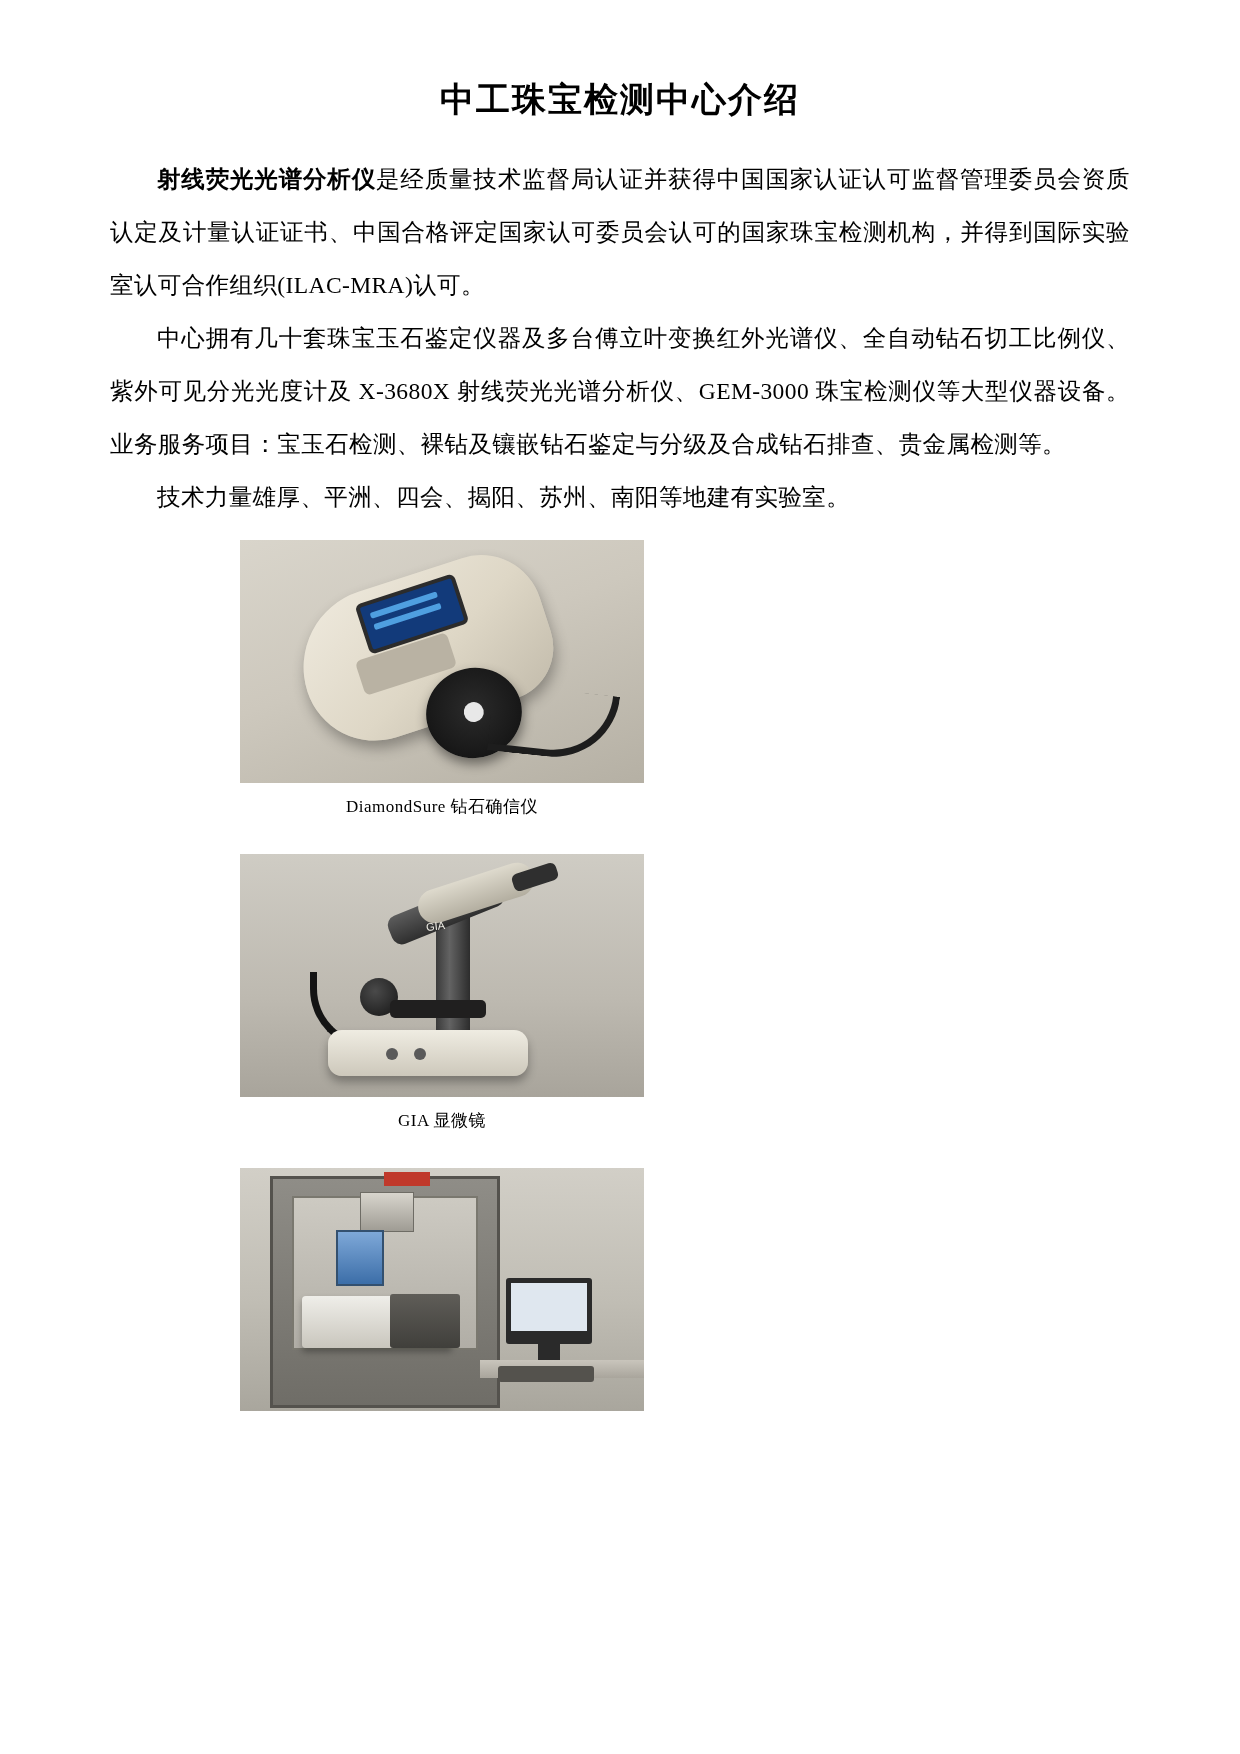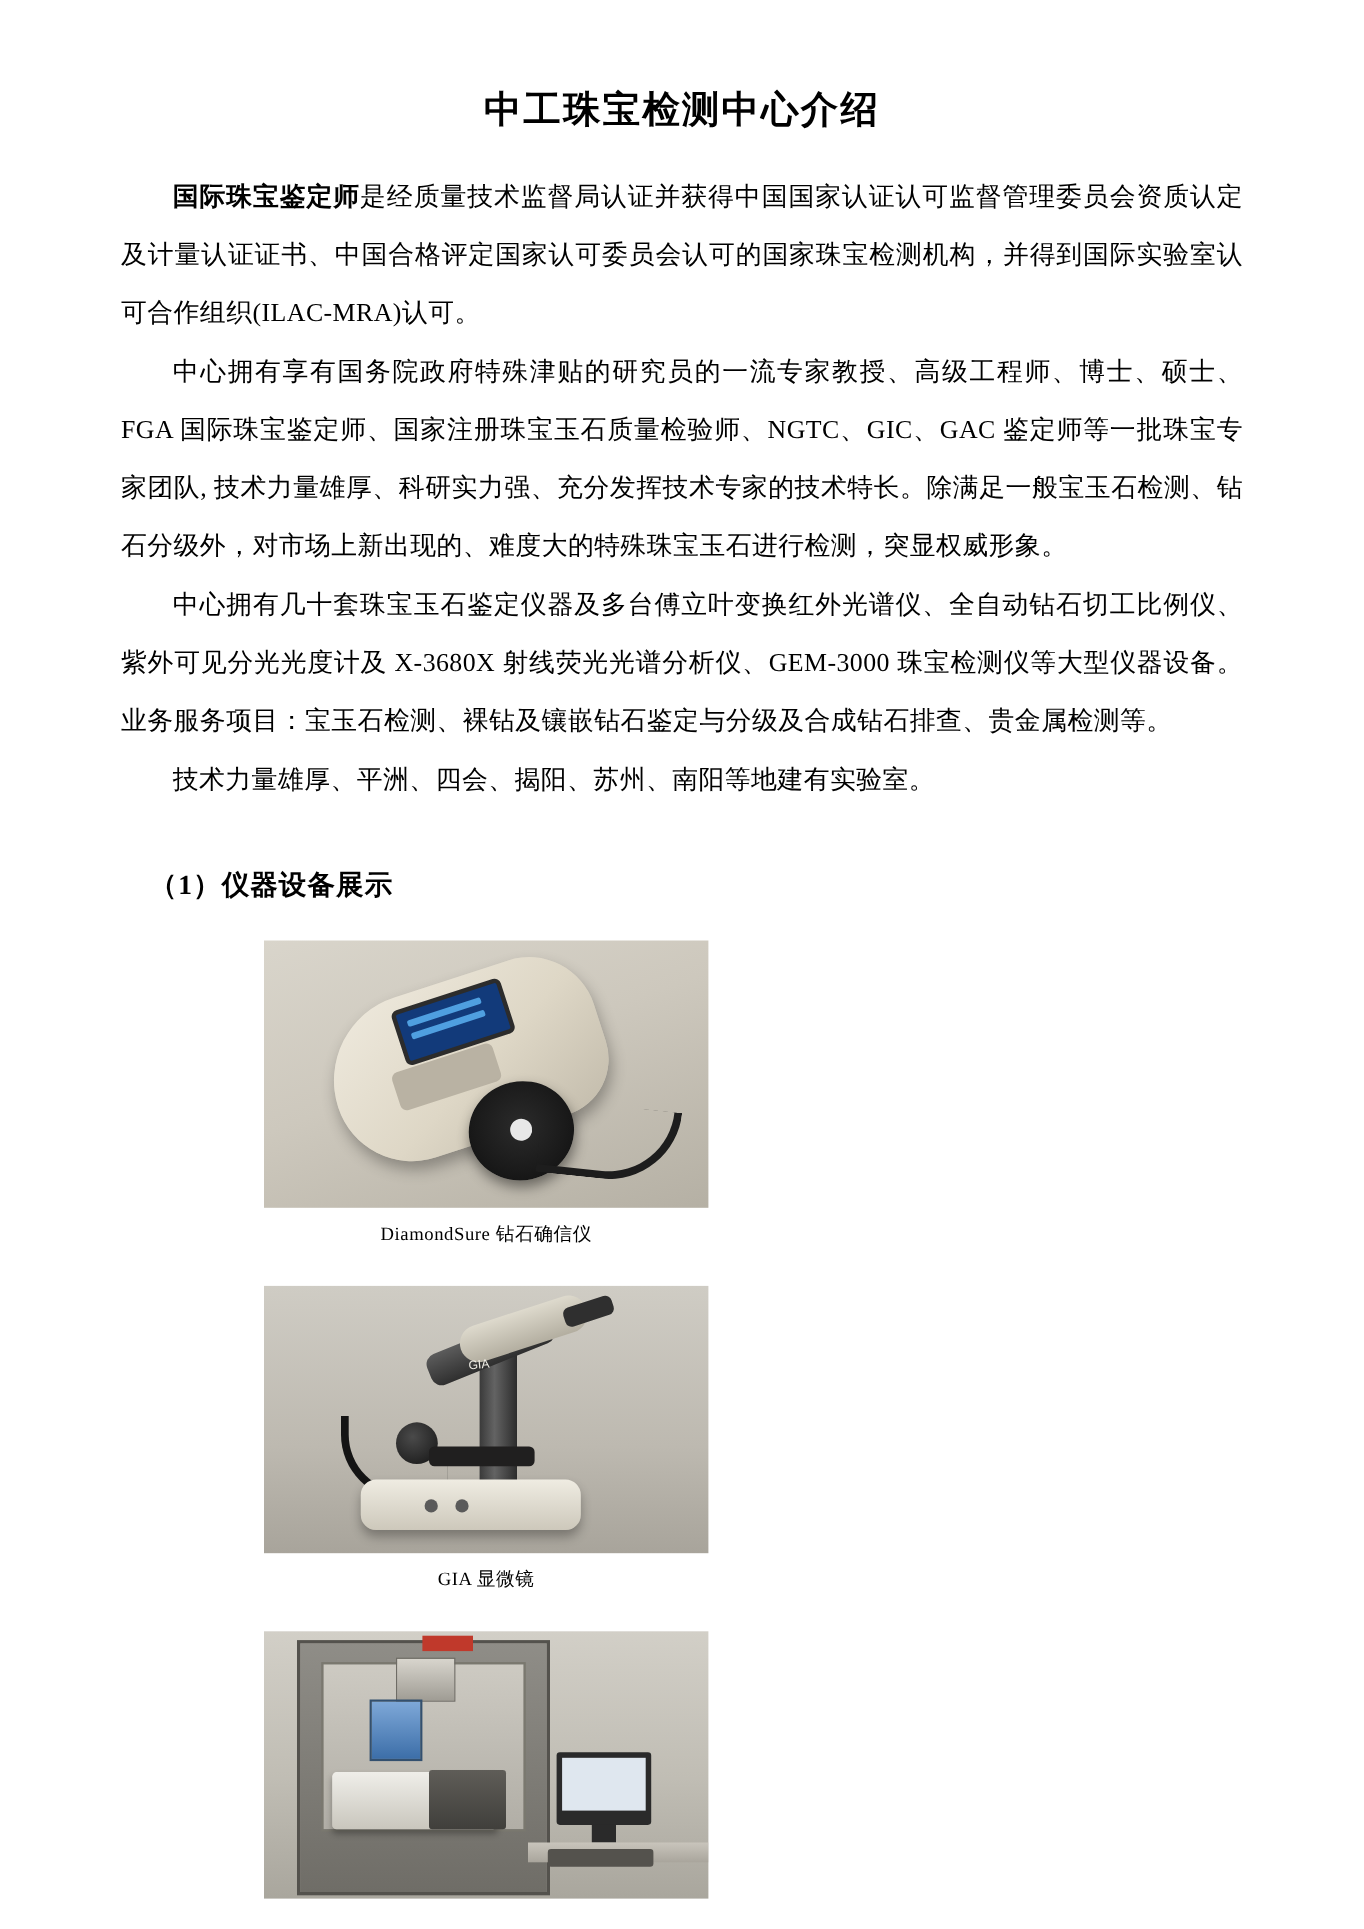--- a/index.html
+++ b/index.html
@@ -267,30 +267,28 @@
     width:96px;height:16px;background:#54524d;border-radius:3px;
   }
 </style>
 </head>
 <body>
 
 <div class="page">
 
   <h1 class="doc-title">中工珠宝检测中心介绍</h1>
 
-  <p class="para"><span class="lead">国际珠宝鉴定师</span><span>是经质量技术监督局认证并获得中国国家认证认可监督管理委员会资质认定及计量认证证书、中国合格评定国家认可委员会认可的国家珠宝检测机构，并得到国际实验室认可合作组织(ILAC-MRA)认可。</span></p>
-
-
-  <p class="para"><span>中心拥有享有国务院政府特殊津贴的研究员的一流专家教授、高级工程师、博士、硕士、FGA 国际珠宝鉴定师、国家注册珠宝玉石质量检验师、NGTC、GIC、GAC 鉴定师等一批珠宝专家团队, 技术力量雄厚、科研实力强、充分发挥技术专家的技术特长。除满足一般宝玉石检测、钻石分级外，对市场上新出现的、难度大的特殊珠宝玉石进行检测，突显权威形象。</span></p>
+  <p class="para"><span class="lead">射线荧光光谱分析仪</span><span>是经质量技术监督局认证并获得中国国家认证认可监督管理委员会资质认定及计量认证证书、中国合格评定国家认可委员会认可的国家珠宝检测机构，并得到国际实验室认可合作组织(ILAC-MRA)认可。</span></p>
+
+
 
   <p class="para"><span>中心拥有几十套珠宝玉石鉴定仪器及多台傅立叶变换红外光谱仪、全自动钻石切工比例仪、紫外可见分光光度计及 X‑3680X 射线荧光光谱分析仪、GEM‑3000 珠宝检测仪等大型仪器设备。业务服务项目：宝玉石检测、裸钻及镶嵌钻石鉴定与分级及合成钻石排查、贵金属检测等。</span></p>
 
   <p class="para"><span>技术力量雄厚、平洲、四会、揭阳、苏州、南阳等地建有实验室。</span></p>
 
-  <h2 class="section-heading">（1）仪器设备展示</h2>
 
   <div class="gallery">
 
     <figure class="fig">
       <div class="fig-img f1">
         <div class="body"></div>
         <div class="screen"></div>
         <div class="panel"></div>
         <div class="disc"></div>
         <div class="cable"></div>

